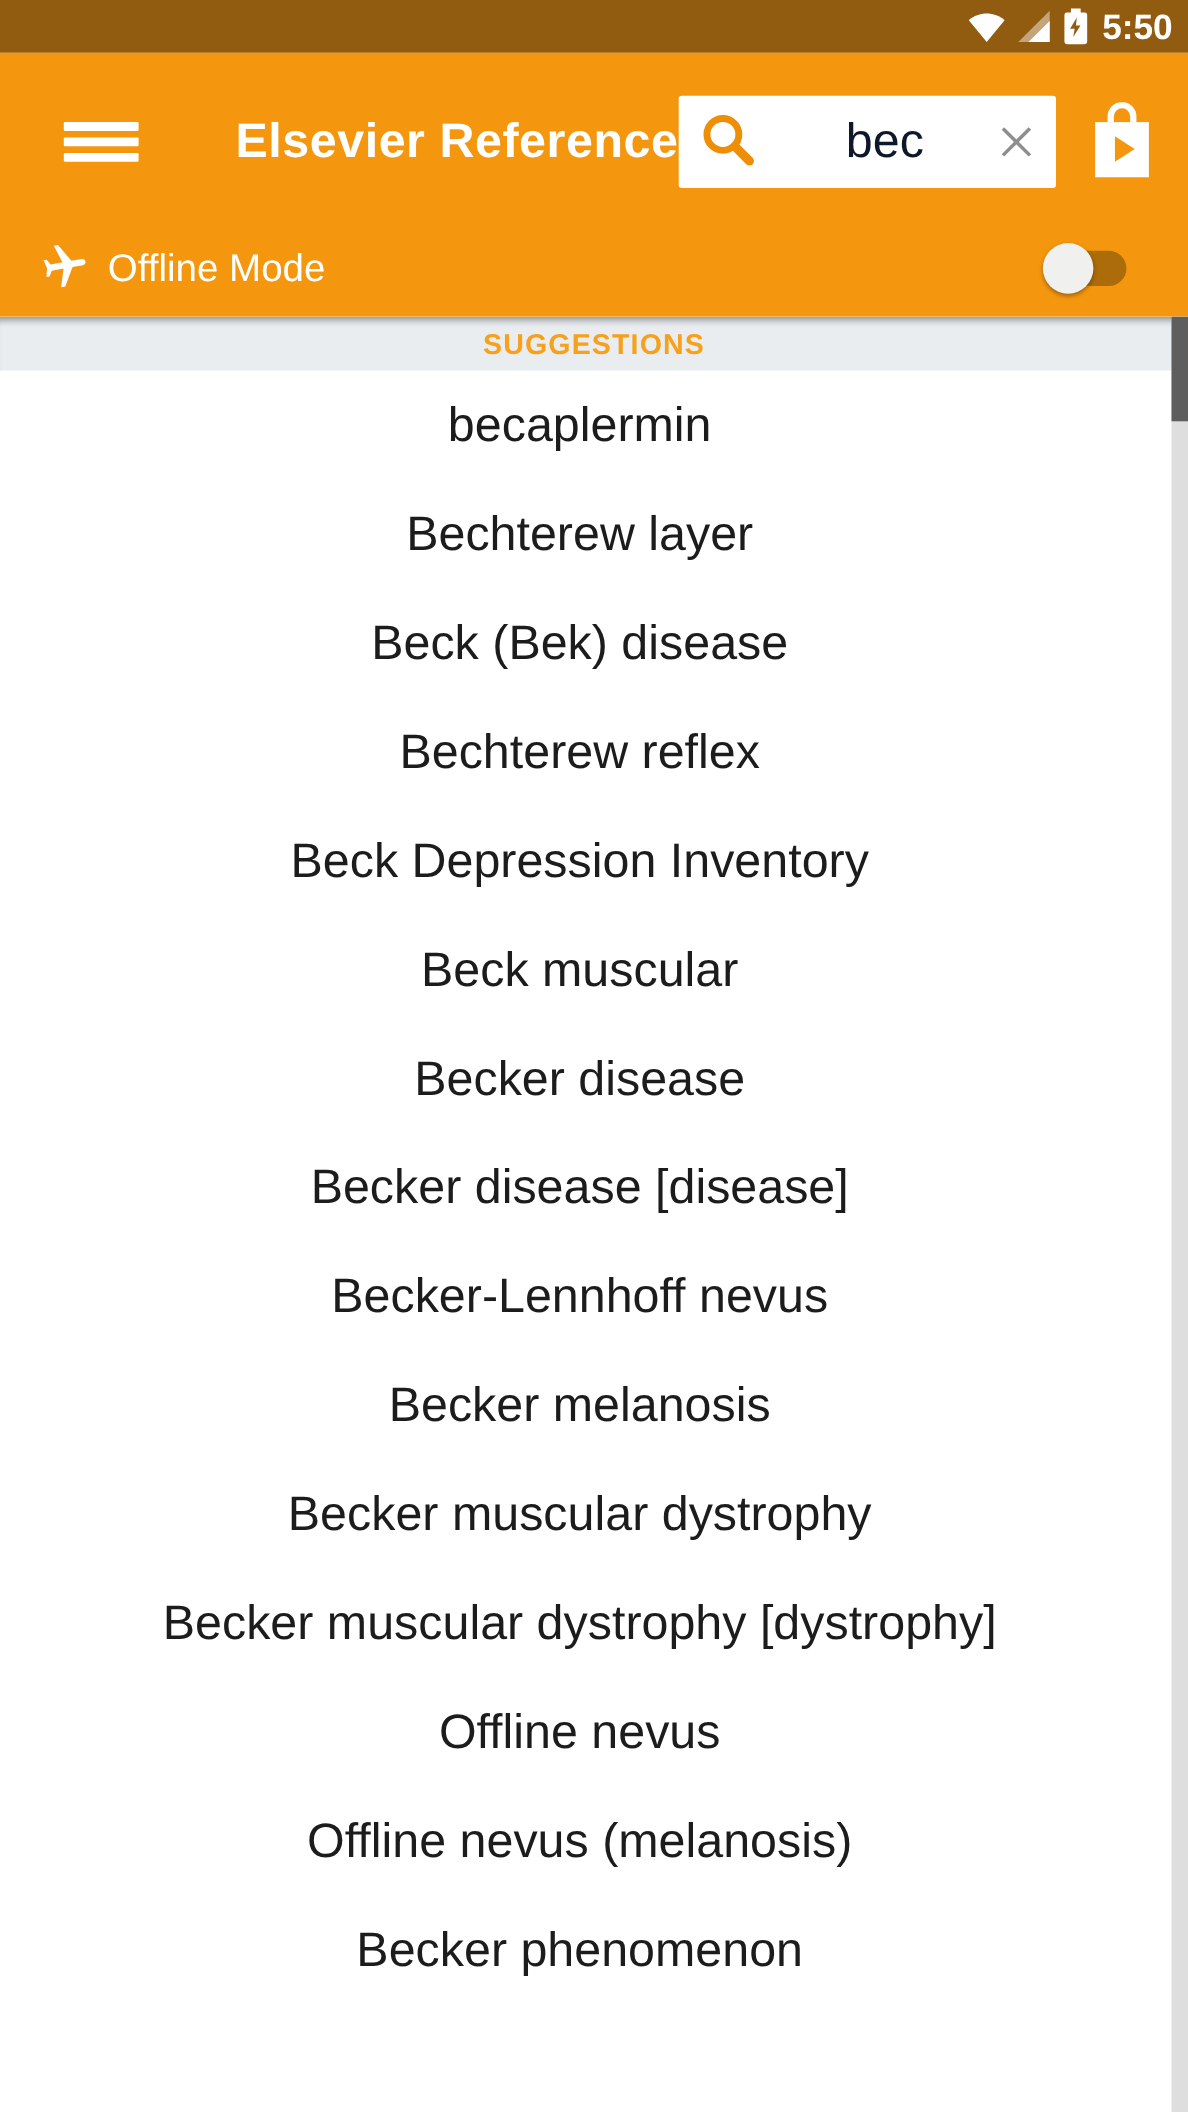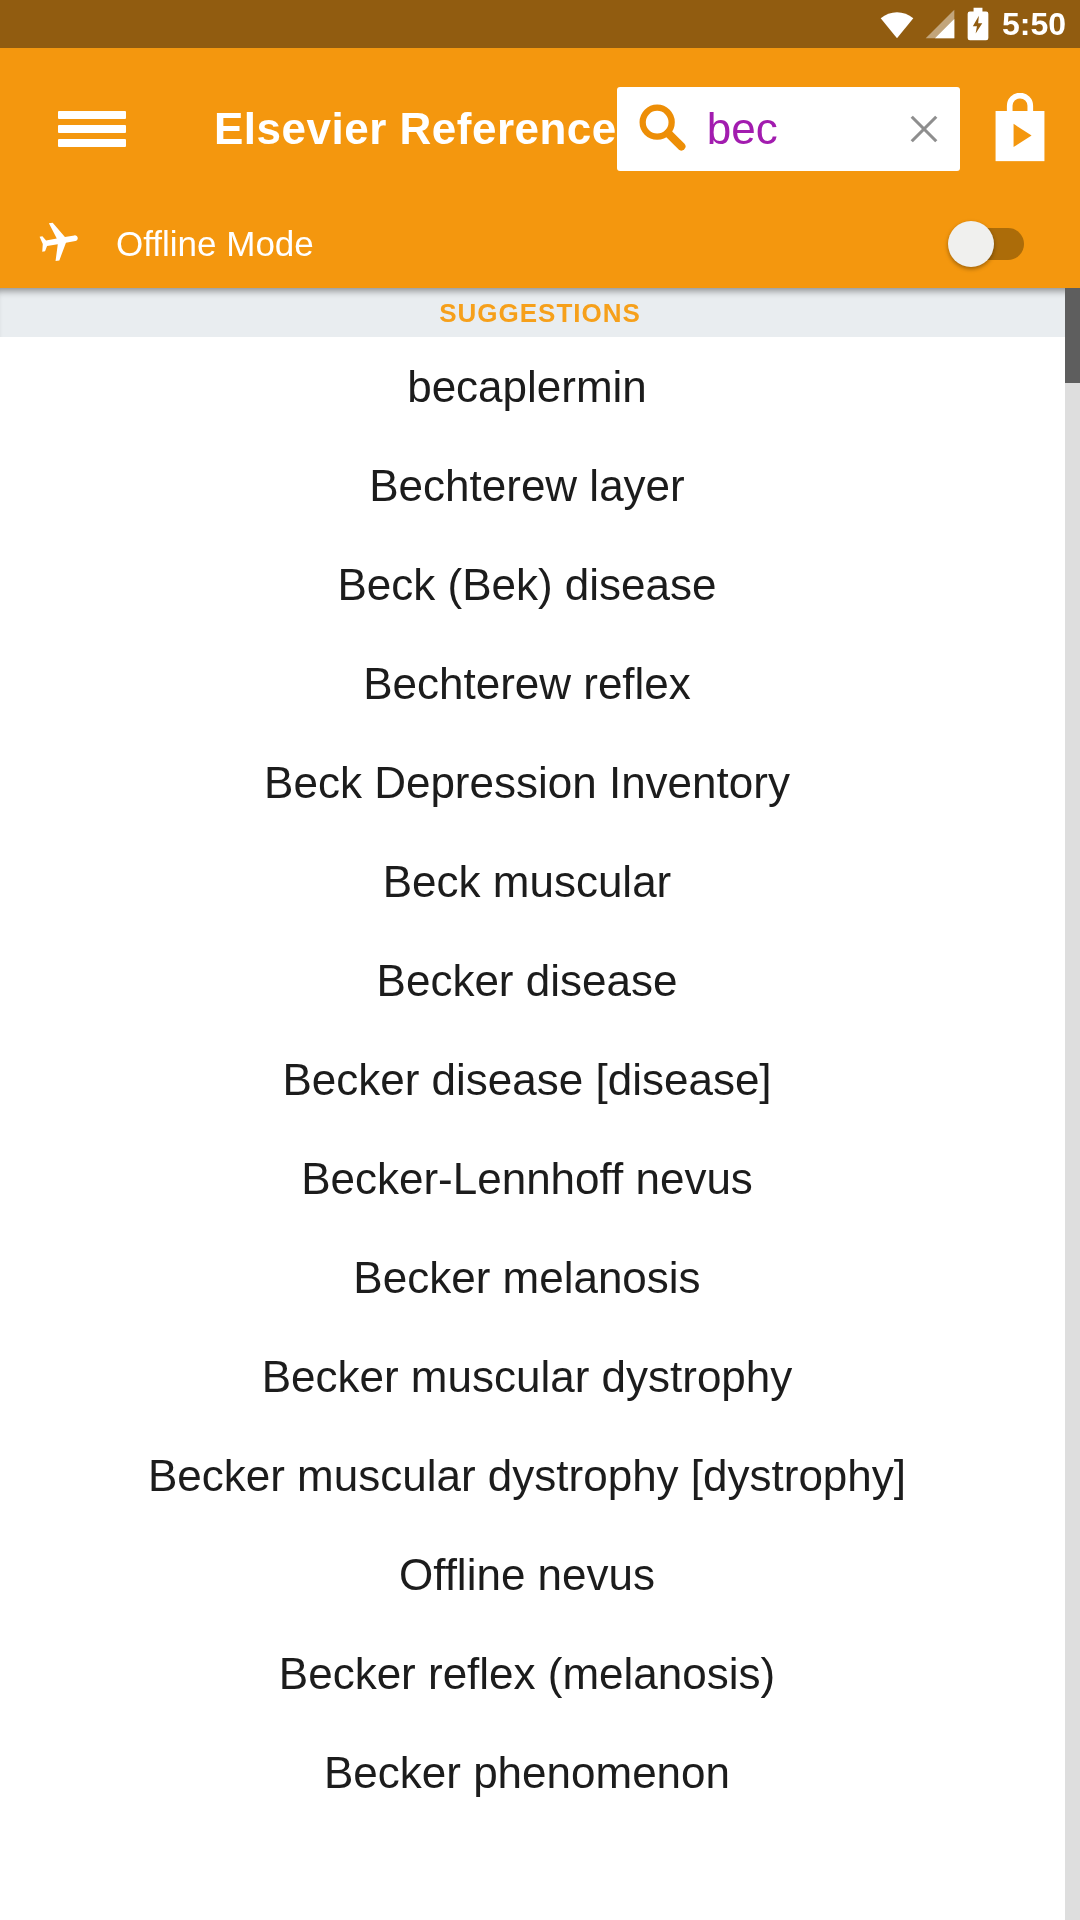--- a/index.html
+++ b/index.html
@@ -32,31 +32,31 @@
   .hamburger .bar { width: 68px; height: 8px; background: #ffffff; border-radius: 1px; }
   .app-title {
     color: #ffffff; font-size: 44px; font-weight: 700; letter-spacing: 0.5px;
     margin-left: 84px; white-space: nowrap; flex: 0 0 auto;
   }
   .searchbox {
     margin-left: auto; width: 380px; height: 84px; background: #ffffff;
     border-radius: 3px; display: flex; align-items: center; padding: 0 14px 0 16px;
   }
   .searchbox .query {
-    font-size: 44px; color: #a21caf; margin-left: 16px; flex: 1 1 auto;
-    white-space: nowrap; overflow: hidden;
+    font-size: 44px; color: #0f172a; margin-left: 16px; flex: 1 1 auto;
+    white-space: nowrap; overflow: hidden; text-align: center;
   }
   .clear-btn { width: 44px; height: 44px; display: flex; align-items: center; justify-content: center; cursor: pointer; flex: 0 0 auto; }
   .store-btn { width: 80px; height: 84px; margin-left: 20px; display: flex; align-items: center; justify-content: center; cursor: pointer; flex: 0 0 auto; }
 
   
   .offline-row {
     height: 78px; display: flex; align-items: center; padding: 0 50px 10px 36px;
   }
-  .offline-label { color: #ffffff; font-size: 35px; margin-left: 34px; }
+  .offline-label { color: #ffffff; font-size: 35px; margin-left: 16px; }
   .toggle { margin-left: auto; position: relative; width: 82px; height: 48px; cursor: pointer; }
   .toggle .track {
     position: absolute; left: 14px; top: 8px; width: 62px; height: 32px;
     border-radius: 16px; background: #AC6C09;
   }
   .toggle .thumb {
     position: absolute; left: 0; top: 1px; width: 46px; height: 46px;
     border-radius: 50%; background: #F0F0EE; box-shadow: 0 2px 4px rgba(0,0,0,0.35);
   }
 
@@ -168,21 +168,21 @@
     <div class="item">Bechterew reflex</div>
     <div class="item">Beck Depression Inventory</div>
     <div class="item">Beck muscular</div>
     <div class="item">Becker disease</div>
     <div class="item">Becker disease [disease]</div>
     <div class="item">Becker-Lennhoff nevus</div>
     <div class="item">Becker melanosis</div>
     <div class="item">Becker muscular dystrophy</div>
     <div class="item">Becker muscular dystrophy [dystrophy]</div>
     <div class="item">Offline nevus</div>
-    <div class="item">Becker reflex (melanosis)</div>
+    <div class="item">Offline nevus (melanosis)</div>
     <div class="item">Becker phenomenon</div>
   </div>
 
   <div class="scrollbar">
     <div class="thumb"></div>
   </div>
 
 </div>
 
 </body></html>

